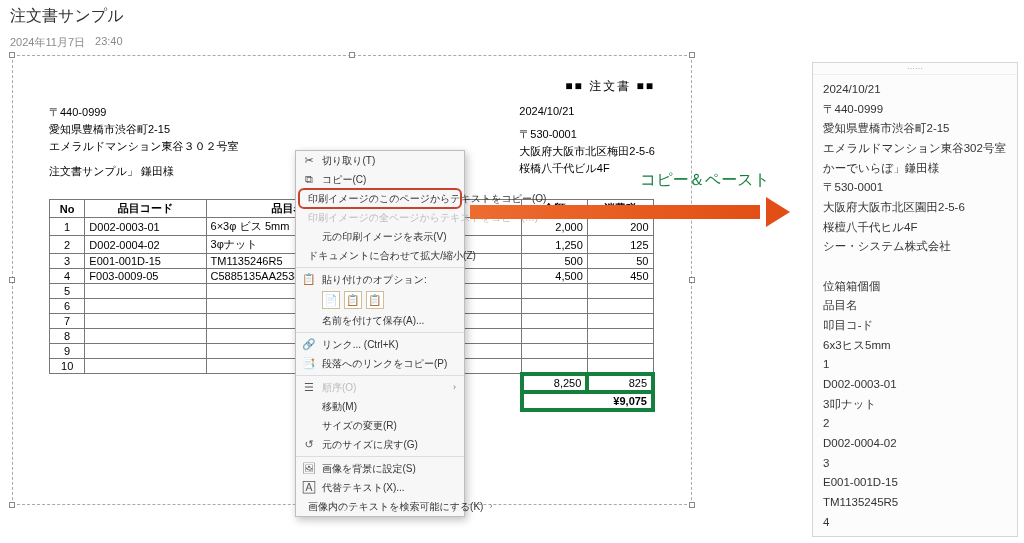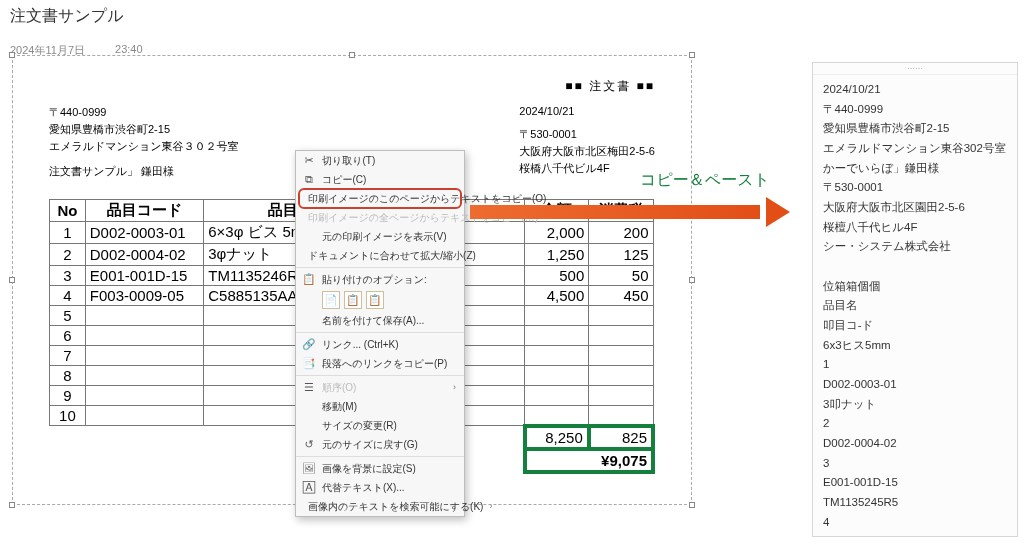--- a/index.html
+++ b/index.html
@@ -2,35 +2,35 @@
 <html><head>
 <meta charset="utf-8">
 <style>
   * { box-sizing: border-box; }
   html, body { margin: 0; padding: 0; font-family: "Yu Gothic", "Meiryo", sans-serif; background: #fff; }
   .stage { width: 1024px; height: 543px; position: relative; overflow: hidden; }
 
   
   .hdr { padding: 6px 10px 0 10px; }
   .hdr h1 { font-size: 16px; font-weight: 400; color: #333; margin: 0; }
-  .hdr .meta { font-size: 11px; color: #8a8a8a; display: flex; gap: 30px; margin-top: 16px; }
+  .hdr .meta { font-size: 11px; color: #8a8a8a; display: flex; gap: 10px; margin-top: 8px; }
 
   
   .canvas { position: absolute; left: 12px; top: 55px; width: 680px; height: 450px; border: 1px dashed #aaa; padding: 22px 36px 22px 36px; font-size: 11px; color: #000; background: #fff; }
   .handle { width: 6px; height: 6px; background: #fff; border: 1px solid #888; position: absolute; }
   .hb-tl{ left:-4px; top:-4px;} .hb-tr{ right:-4px; top:-4px;} .hb-bl{ left:-4px; bottom:-4px;} .hb-br{ right:-4px; bottom:-4px;}
   .hb-tm{ left:50%; top:-4px; margin-left:-3px;} .hb-bm{ left:50%; bottom:-4px; margin-left:-3px;}
   .hb-ml{ left:-4px; top:50%; margin-top:-3px;} .hb-mr{ right:-4px; top:50%; margin-top:-3px;}
 
   .doc-title { text-align: right; font-weight: normal; font-size: 12px; margin-bottom: 10px; letter-spacing: 2px; }
   .doc-top { display: flex; justify-content: space-between; }
   .addr-left p, .addr-right p { margin: 0 0 2px 0; }
   .addr-right { text-align: left; }
 
-  .tbl { border-collapse: collapse; width: 100%; margin-top: 18px; font-size: 15px; }
+  .tbl { border-collapse: collapse; width: 100%; margin-top: 18px; font-size: 11px; }
   .tbl th, .tbl td { border: 1px solid #777; padding: 1px 4px; height: 15px; }
   .tbl th { font-weight: bold; text-align: center; background: #fff; }
   .col-no { width: 28px; text-align: center; }
   .col-code { width: 96px; }
   .col-name { width: 130px; }
   .col-num { text-align: right; width: 52px; }
   .totals td { border: 4px solid #15803d; }
 
   
   .ctxmenu { position: absolute; left: 295px; top: 150px; width: 170px; background: #f7f7f7; border: 1px solid #bdbdbd; box-shadow: 2px 3px 8px rgba(0,0,0,.25); font-size: 10px; color: #333; z-index: 10; }

